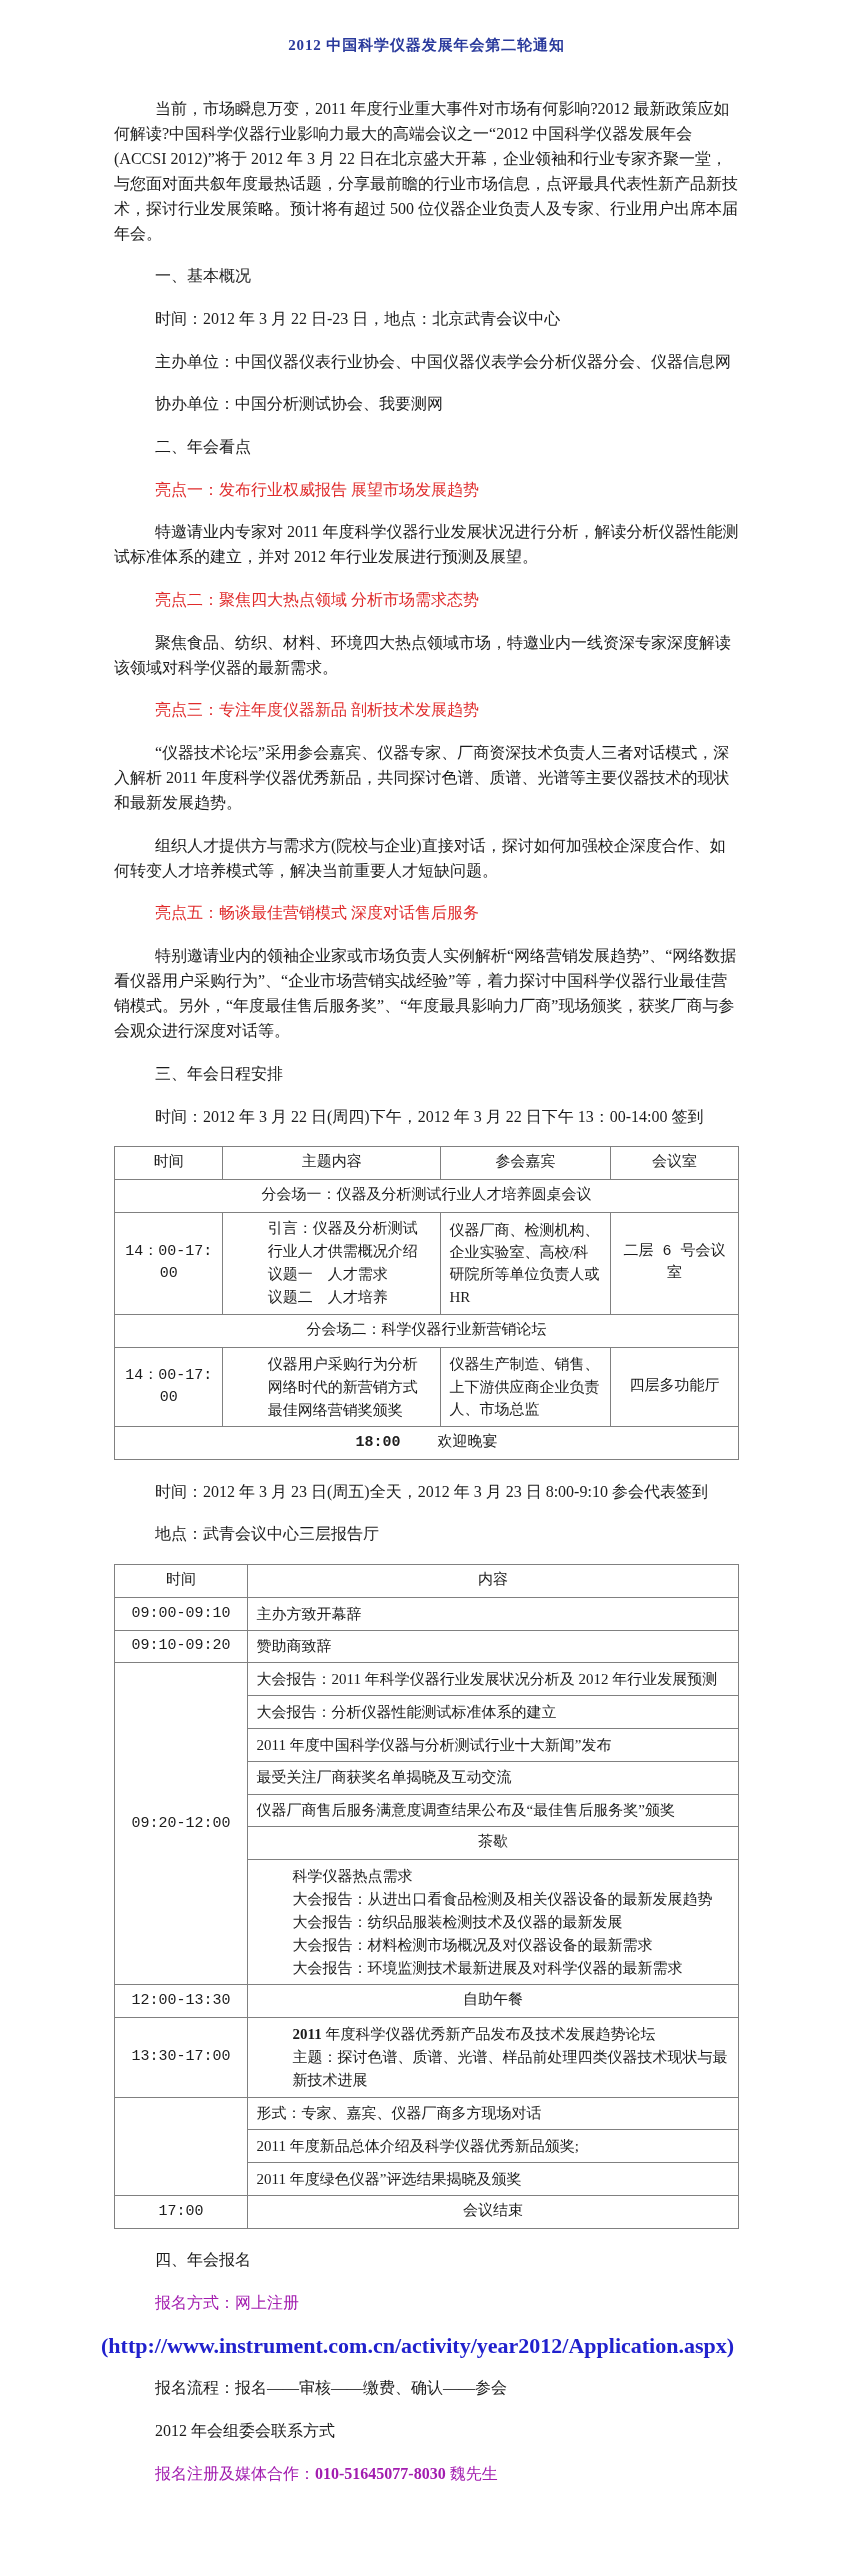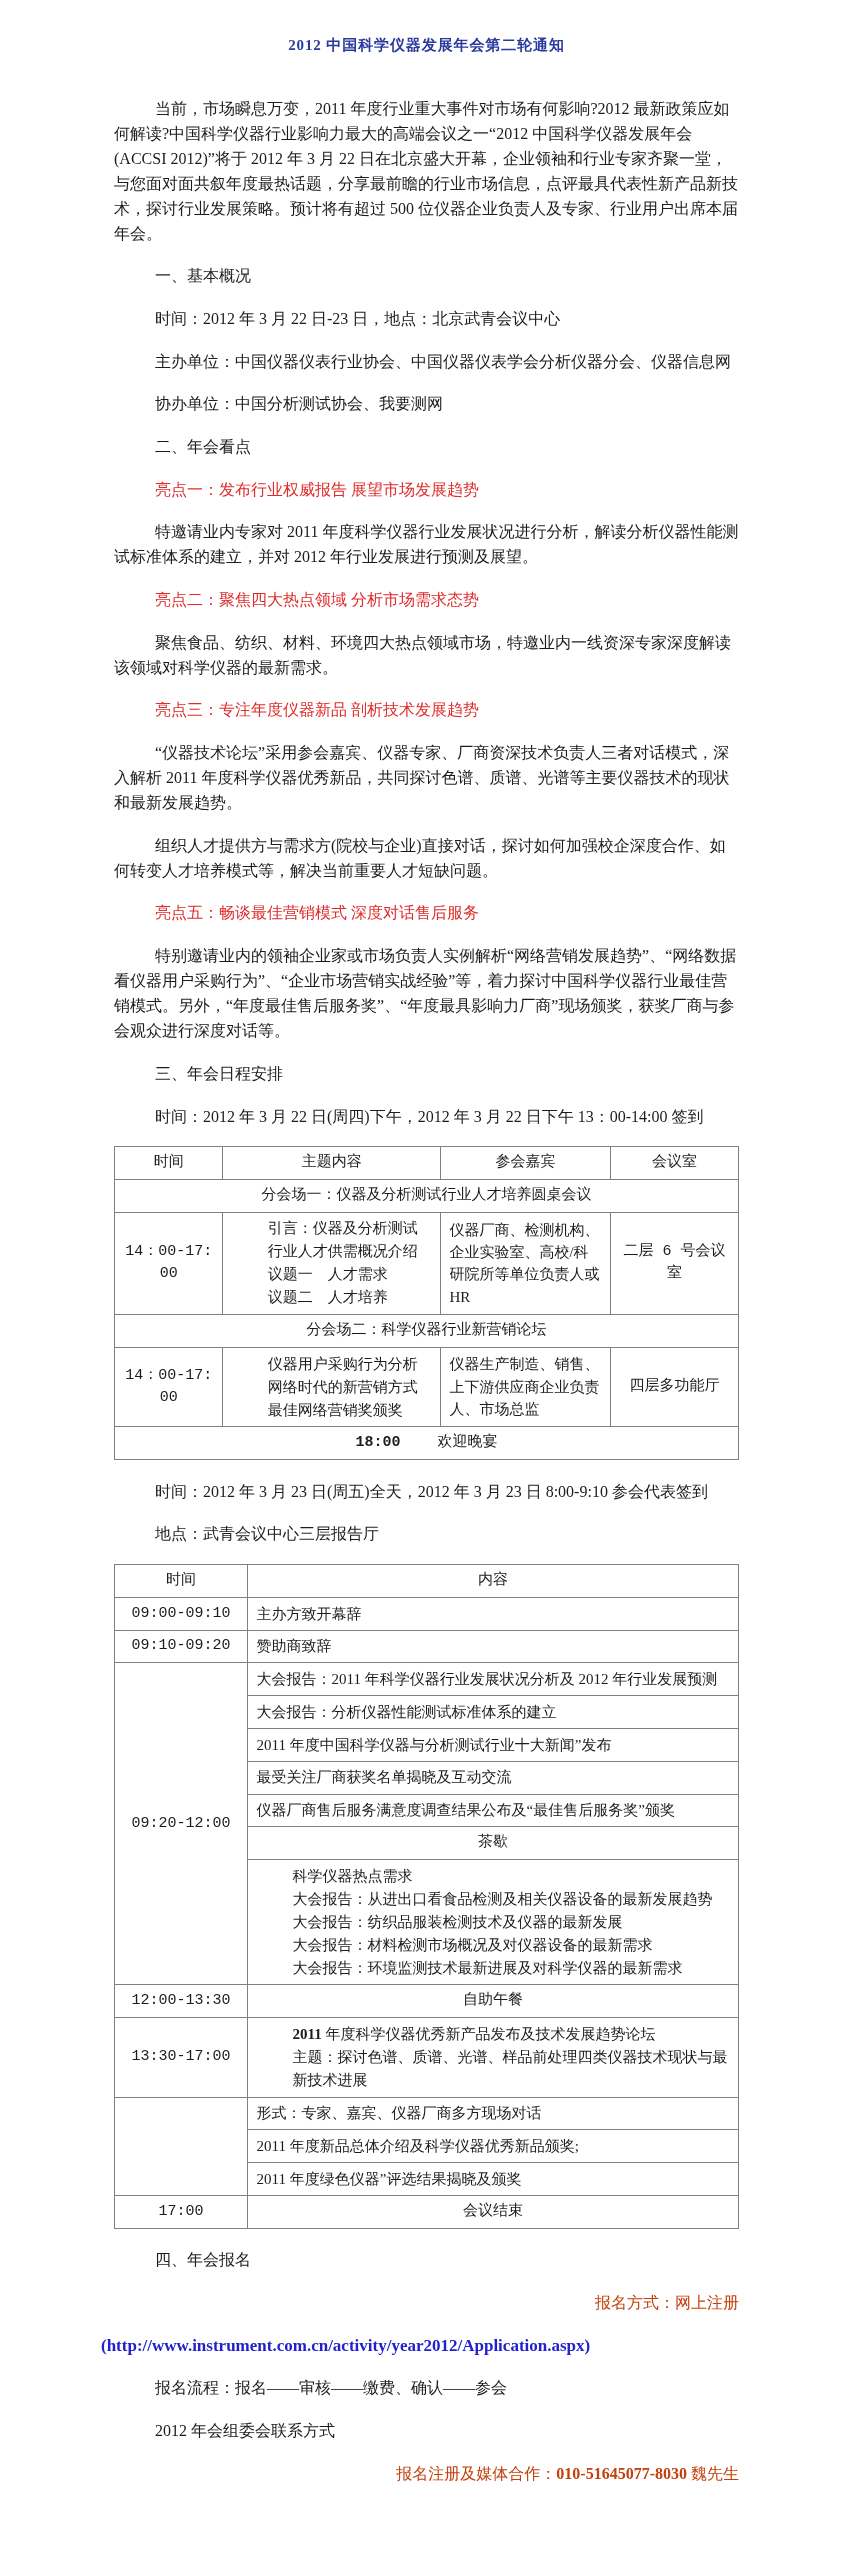--- a/index.html
+++ b/index.html
@@ -17,26 +17,26 @@
     font-size:15px;
     font-weight:bold;
     color:#2a3a9c;
     text-align:center;
     margin:7.5px 0 41px 0;
     letter-spacing:0.9px;
   }
   p{margin:0 0 17.7px 0;line-height:25px;}
   .ind{text-indent:41px;}
   .red{color:#e02b2b;}
-  .blue{color:#c2410c;text-align:right;}
+  .blue{color:#a21caf;}
   .bold{font-weight:bold;}
   .url-line{
     color:#2121cd;
     font-weight:bold;
-    font-size:17px;
+    font-size:22px;
     line-height:25px;
     margin:0 0 17.7px -13px;
     word-break:break-all;
   }
   table{
     width:100%;
     border-collapse:collapse;
     table-layout:fixed;
     font-size:15px;
     margin:2.8px 0 18.6px 0;

